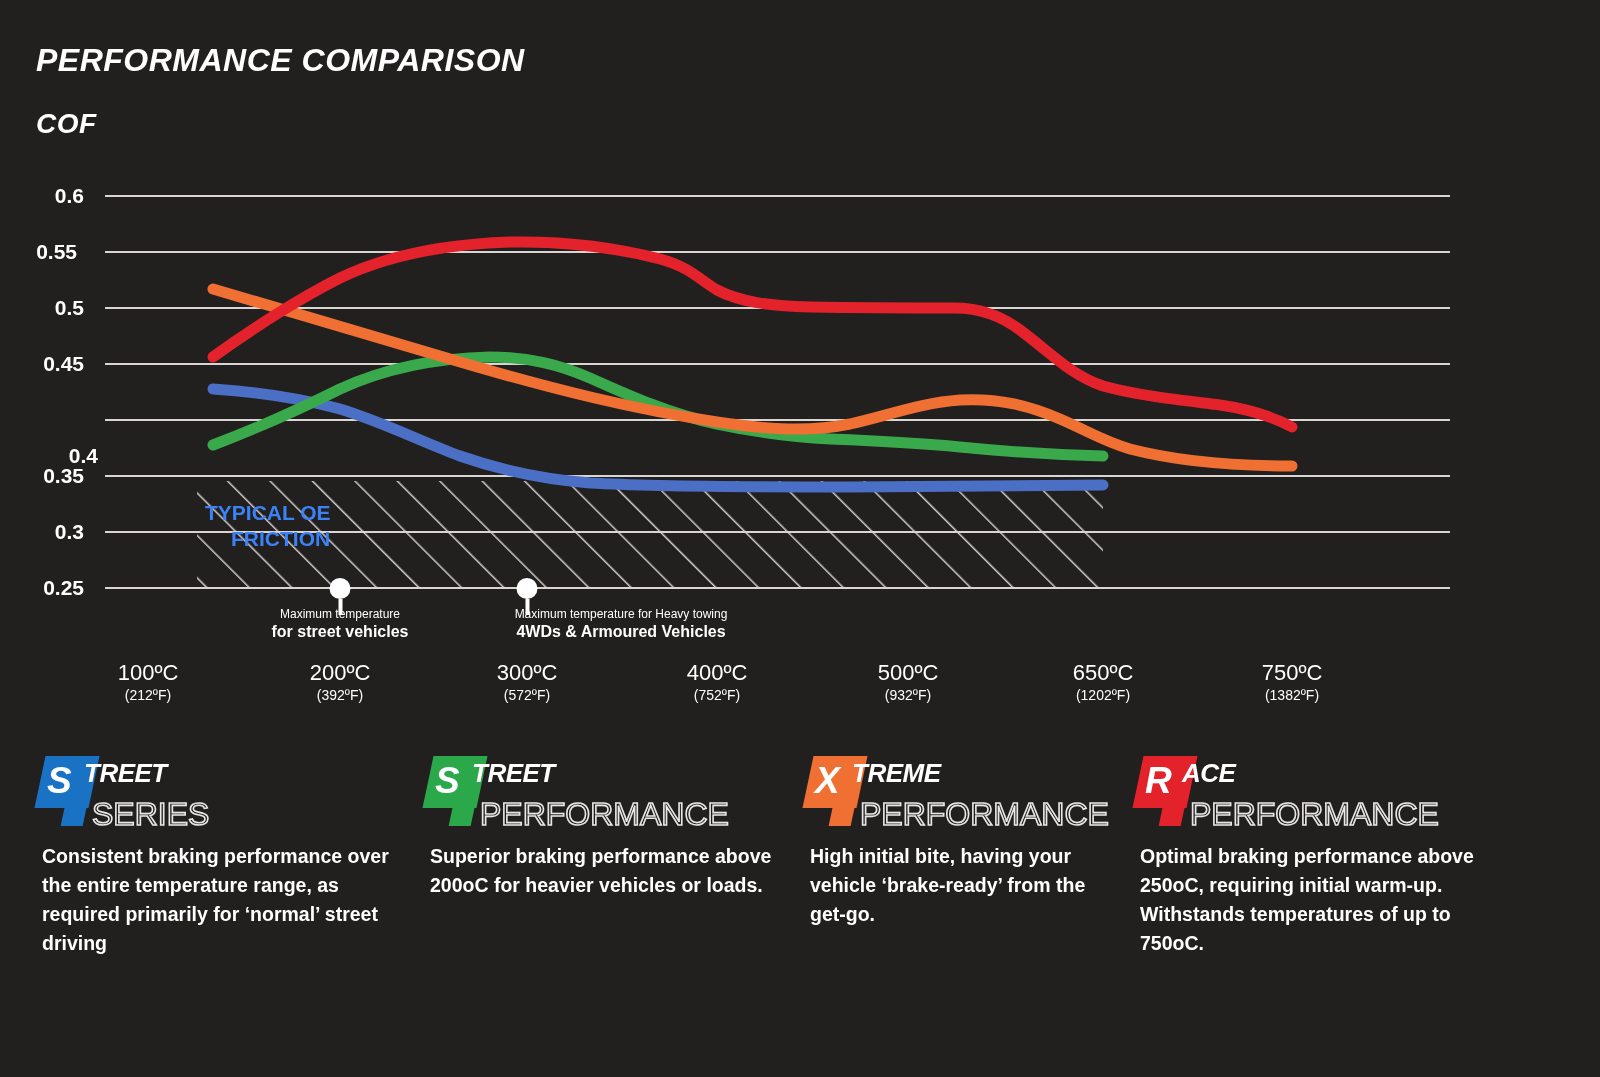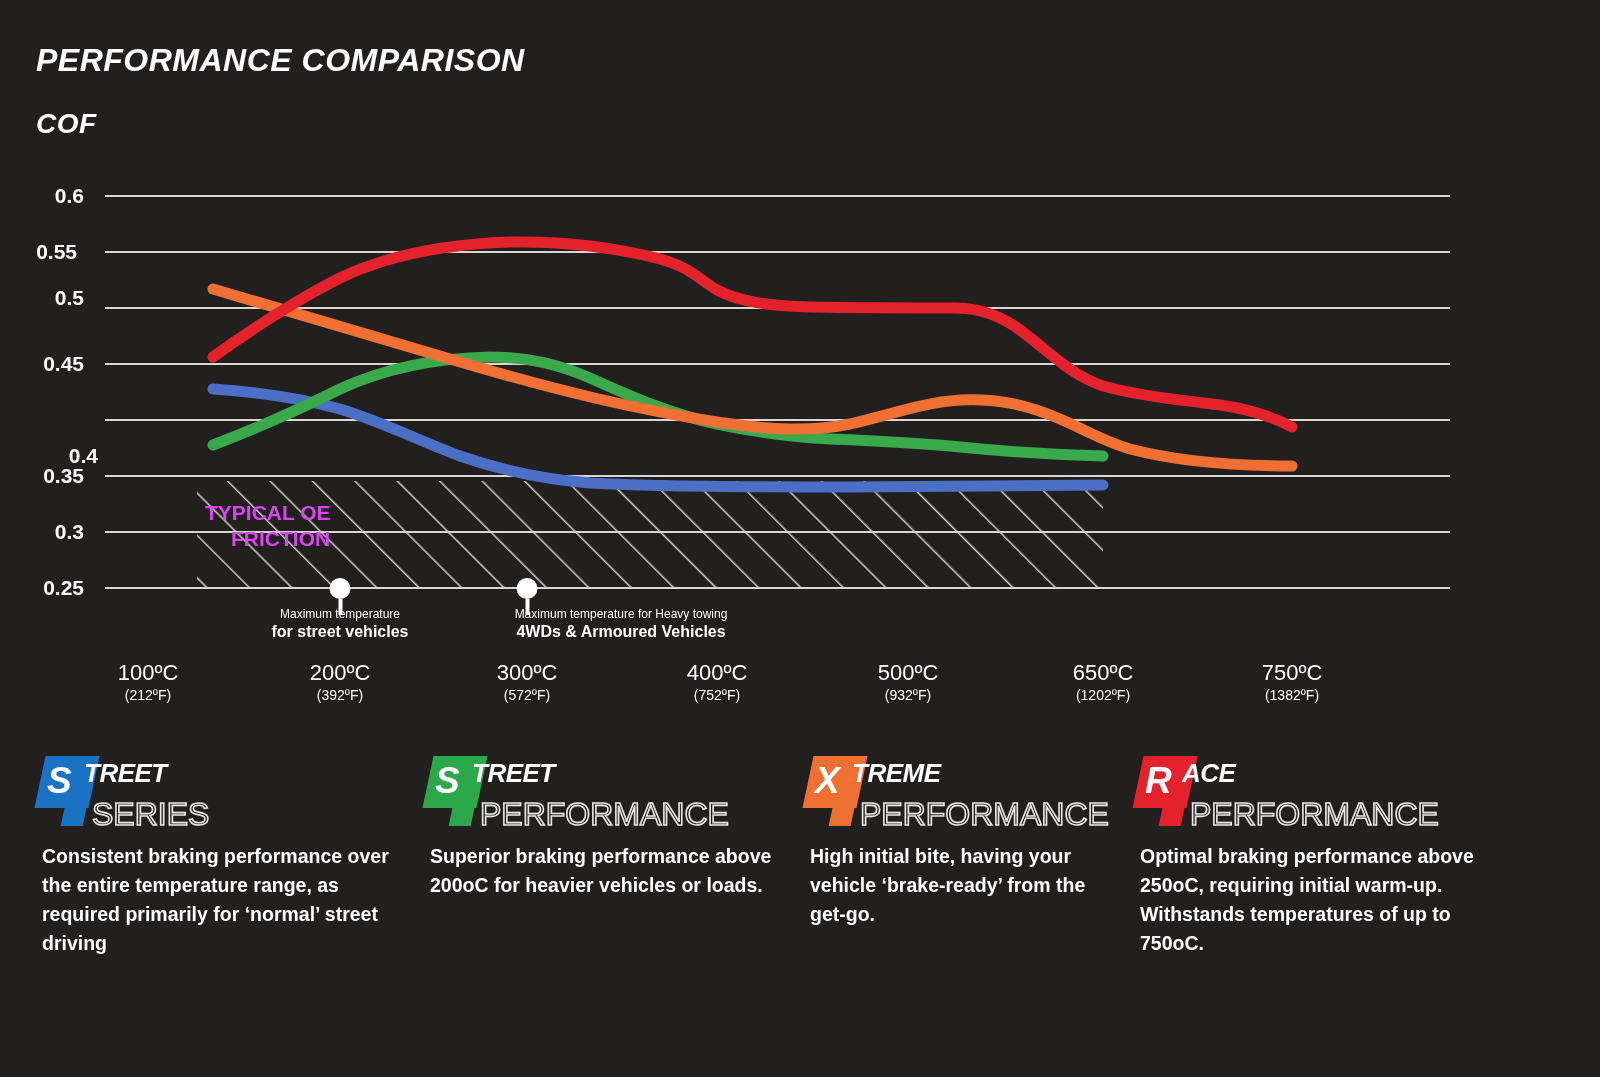--- a/index.html
+++ b/index.html
@@ -54,21 +54,21 @@
   }
   .pinlabel{
     position:absolute;transform:translateX(-50%);
     text-align:center;color:#ffffff;width:420px;
   }
   .pinlabel .l1{font-size:12px;line-height:1.25;display:block;}
   .pinlabel .l2{font-size:16px;font-weight:bold;line-height:1.25;display:block;}
 
   #oe-label{
     position:absolute;left:205px;top:500px;
-    color:#d946ef;font-size:21px;font-weight:bold;
+    color:#3b82f6;font-size:21px;font-weight:bold;
     line-height:1.25;width:260px;
   }
   #oe-label .r2{display:block;padding-left:26px;}
 
   
   #cards{
     position:absolute;left:0;top:748px;width:1600px;height:290px;
   }
   .card{position:absolute;top:0;}
   .logo{position:relative;height:76px;}
@@ -152,21 +152,21 @@
     <path fill="none" stroke="#e3222b" stroke-width="11" stroke-linecap="round" stroke-linejoin="round" d="M 213,357 C 250,330 300,298 340,278 C 390,254 450,244 510,242
          C 560,241 610,246 660,259 C 690,267 700,280 717,290
          C 740,302 770,306 810,307 C 870,308 900,308 955,308
          C 980,308 1000,315 1020,330 C 1050,352 1070,375 1103,386
          C 1140,396 1180,400 1220,405 C 1255,410 1275,418 1292,427"></path>
 
   </svg>
 
   <div class="ytick" style="left:10px;top:196px;">0.6</div>
   <div class="ytick" style="left:3px;top:252px;">0.55</div>
-  <div class="ytick" style="left:10px;top:298px;">0.5</div>
+  <div class="ytick" style="left:10px;top:308px;">0.5</div>
   <div class="ytick" style="left:10px;top:364px;">0.45</div>
   <div class="ytick" style="left:24px;top:420px;margin-top:36px;">0.4</div>
   <div class="ytick" style="left:10px;top:476px;">0.35</div>
   <div class="ytick" style="left:10px;top:532px;">0.3</div>
   <div class="ytick" style="left:10px;top:588px;">0.25</div>
 
   <div id="oe-label">
     <span class="r1">TYPICAL OE</span>
     <span class="r2">FRICTION</span>
   </div>

